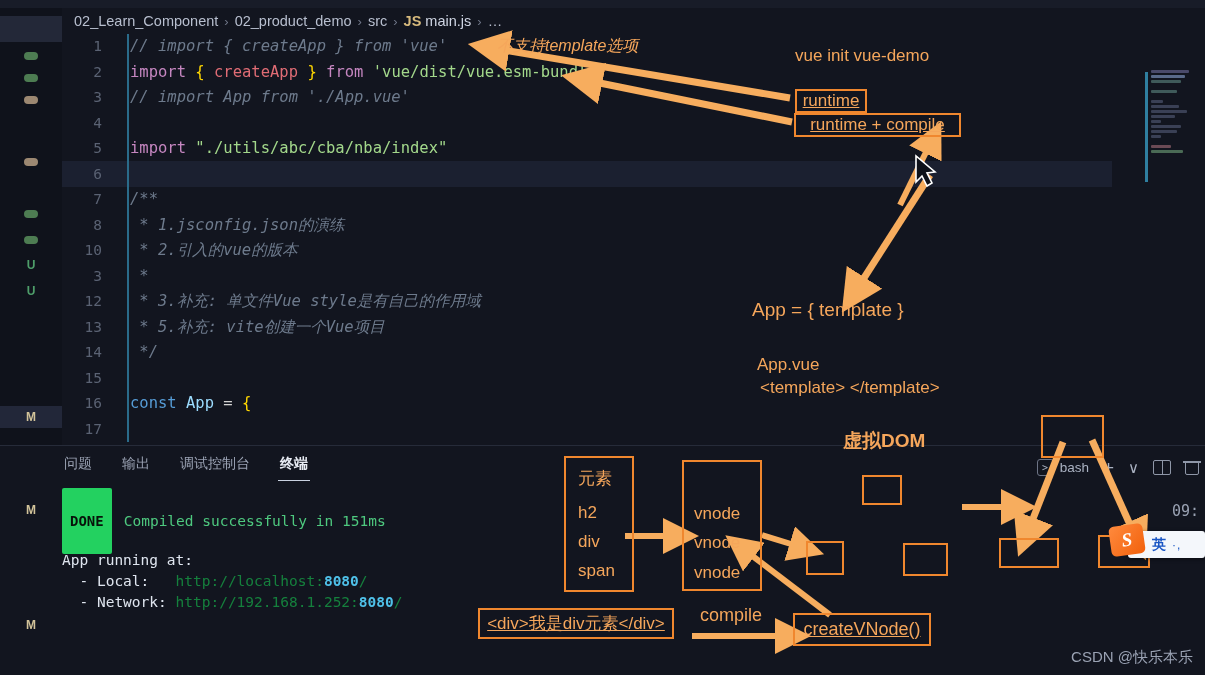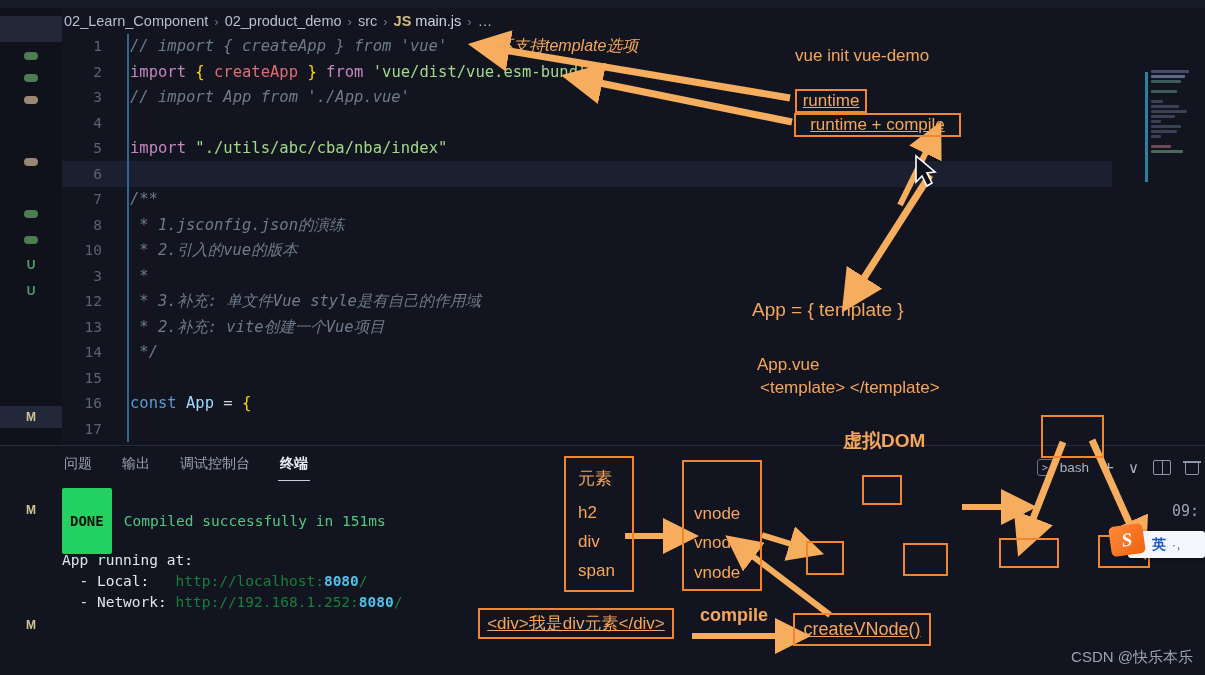--- a/index.html
+++ b/index.html
@@ -27,21 +27,21 @@
   .gletter {
     position:absolute; left:20px; width:22px; height:15px;
     font:bold 12px "Liberation Sans", sans-serif; text-align:center;
   }
   .gsel { position:absolute; left:0; width:62px; height:22px; background:#222739; }
 
   
   .breadcrumb {
     position:absolute; left:62px; top:8px; width:1143px; height:26px;
     background:#12151f;
-    display:flex; align-items:center; padding-left:2px;
+    display:flex; align-items:center; padding-left:12px;
     font-size:14.5px; color:#a9b0c0; white-space:nowrap;
   }
   .crumb { color:#b8bfcf; }
   .crumb-sep { margin:0 6px; color:#6f7688; font-size:13px; }
   .js-badge { color:#d7ba7d; font-weight:bold; margin-right:4px; }
   .crumb-file { color:#cfd5e3; }
 
   
   .editor {
     position:absolute; left:62px; top:34px; width:1143px; height:411px;
@@ -212,21 +212,21 @@
         <div class="crow"><span class="lnum">2</span><span class="indentbar"></span><span class="ctext"><span class="kw">import</span><span class="plain"> </span><span class="brace">{</span><span class="plain"> </span><span class="prop">createApp</span><span class="plain"> </span><span class="brace">}</span><span class="plain"> </span><span class="kw">from</span><span class="plain"> </span><span class="str">'vue/dist/vue.esm-bundler'</span></span></div>
         <div class="crow"><span class="lnum">3</span><span class="indentbar"></span><span class="ctext"><span class="cmt">// import App from './App.vue'</span></span></div>
         <div class="crow"><span class="lnum">4</span><span class="indentbar"></span><span class="ctext"><span class="plain"></span></span></div>
         <div class="crow"><span class="lnum">5</span><span class="indentbar"></span><span class="ctext"><span class="kw">import</span><span class="plain"> </span><span class="str">"./utils/abc/cba/nba/index"</span></span></div>
         <div class="crow"><span class="lnum">6</span><span class="indentbar"></span><span class="ctext"><span class="plain"></span></span></div>
         <div class="crow"><span class="lnum">7</span><span class="indentbar"></span><span class="ctext"><span class="cmt">/**</span></span></div>
         <div class="crow"><span class="lnum">8</span><span class="indentbar"></span><span class="ctext"><span class="cmt"> * 1.jsconfig.json的演练</span></span></div>
         <div class="crow"><span class="lnum">10</span><span class="indentbar"></span><span class="ctext"><span class="cmt"> * 2.引入的vue的版本</span></span></div>
         <div class="crow"><span class="lnum">3</span><span class="indentbar"></span><span class="ctext"><span class="cmt"> *  </span></span></div>
         <div class="crow"><span class="lnum">12</span><span class="indentbar"></span><span class="ctext"><span class="cmt"> * 3.补充: 单文件Vue style是有自己的作用域</span></span></div>
-        <div class="crow"><span class="lnum">13</span><span class="indentbar"></span><span class="ctext"><span class="cmt"> * 2.补充: vite创建一个Vue项目</span></span></div>
+        <div class="crow"><span class="lnum">13</span><span class="indentbar"></span><span class="ctext"><span class="cmt"> * 5.补充: vite创建一个Vue项目</span></span></div>
         <div class="crow"><span class="lnum">14</span><span class="indentbar"></span><span class="ctext"><span class="cmt"> */</span></span></div>
         <div class="crow"><span class="lnum">15</span><span class="indentbar"></span><span class="ctext"><span class="plain"></span></span></div>
         <div class="crow"><span class="lnum">16</span><span class="indentbar"></span><span class="ctext"><span class="kw2">const</span><span class="plain"> </span><span class="id">App</span><span class="plain"> </span><span class="op">=</span><span class="plain"> </span><span class="brace">{</span></span></div>
         <div class="crow"><span class="lnum">17</span><span class="indentbar"></span><span class="ctext"></span></div>
       </div>
 
     <div class="minimap">
       <div class="mm-bar"></div>
       <div class="mm-line" style="width:38px;background:#4a4a6a"></div>
       <div class="mm-line" style="width:34px;background:#5a6a8a"></div>
@@ -365,21 +365,21 @@
     <div class="anno-box" style="left:806px; top:541px; width:38px; height:34px;"></div>
     <div class="anno-box" style="left:862px; top:475px; width:40px; height:30px;"></div>
     <div class="anno-box" style="left:903px; top:543px; width:45px; height:33px;"></div>
 
     <div class="anno-box" style="left:1041px; top:415px; width:63px; height:43px;"></div>
     <div class="anno-box" style="left:999px; top:538px; width:60px; height:30px;"></div>
     <div class="anno-box" style="left:1098px; top:535px; width:52px; height:33px;"></div>
 
     <div class="anno-box filled-label" style="left:478px; top:608px; width:196px; height:31px; font-size:17px;">&lt;div&gt;我是div元素&lt;/div&gt;</div>
 
-    <div class="anno-text" style="left:700px; top:605px; font-size:18px;font-weight:bold;">compile</div>
+    <div class="anno-text" style="left:700px; top:605px; font-size:18px;">compile</div>
 
     <div class="anno-box filled-label" style="left:793px; top:613px; width:138px; height:33px; font-size:18px;">createVNode()</div>
   </div>
 
   <div class="ime">
     <div class="ime-logo">S</div>
     <div class="ime-mode">英</div>
     <div class="ime-dots">·,</div>
   </div>
 

